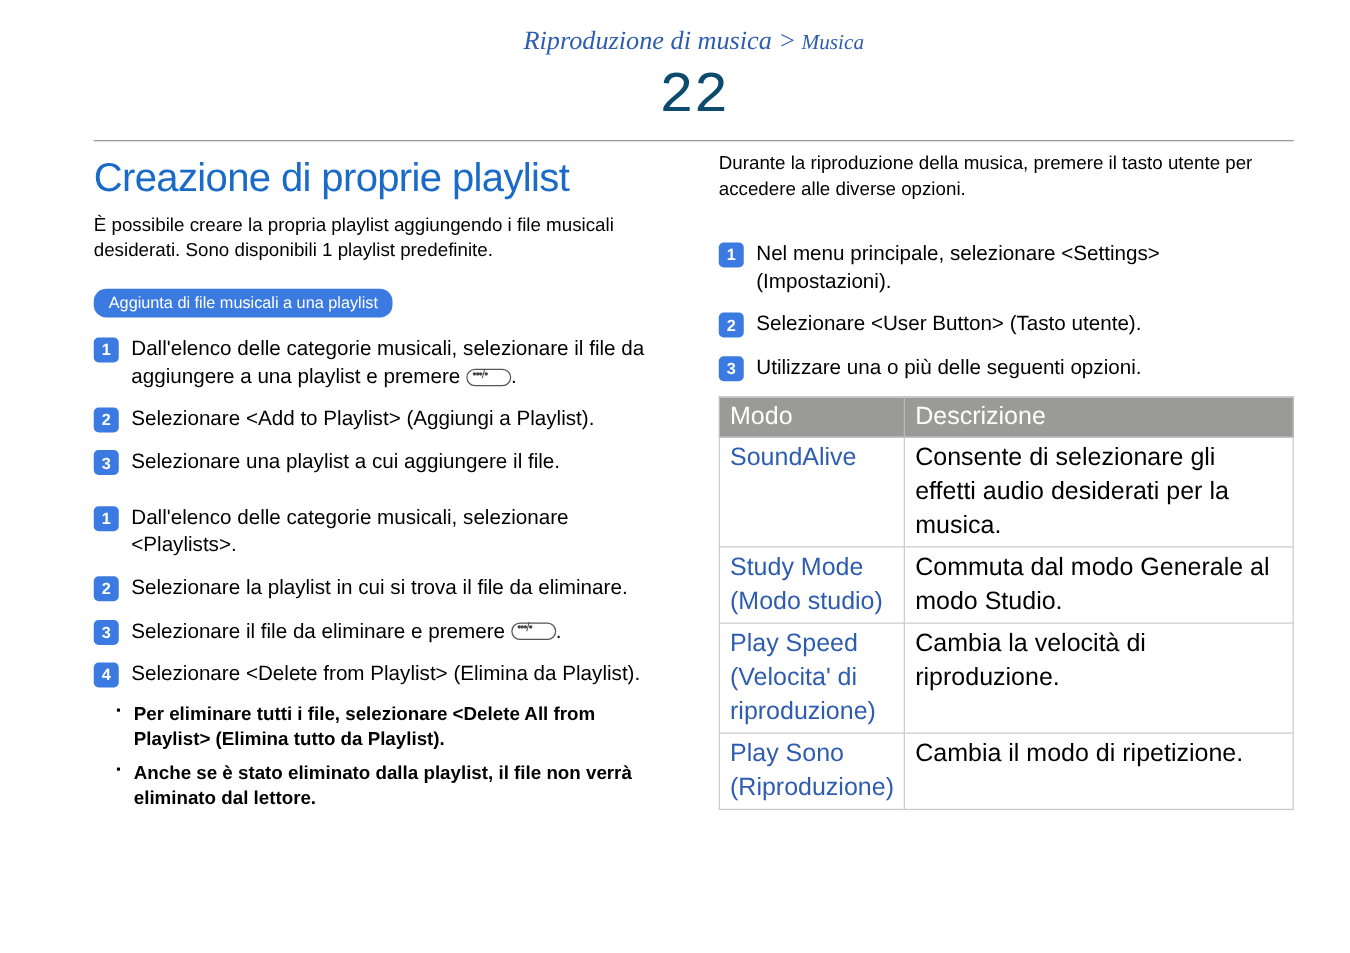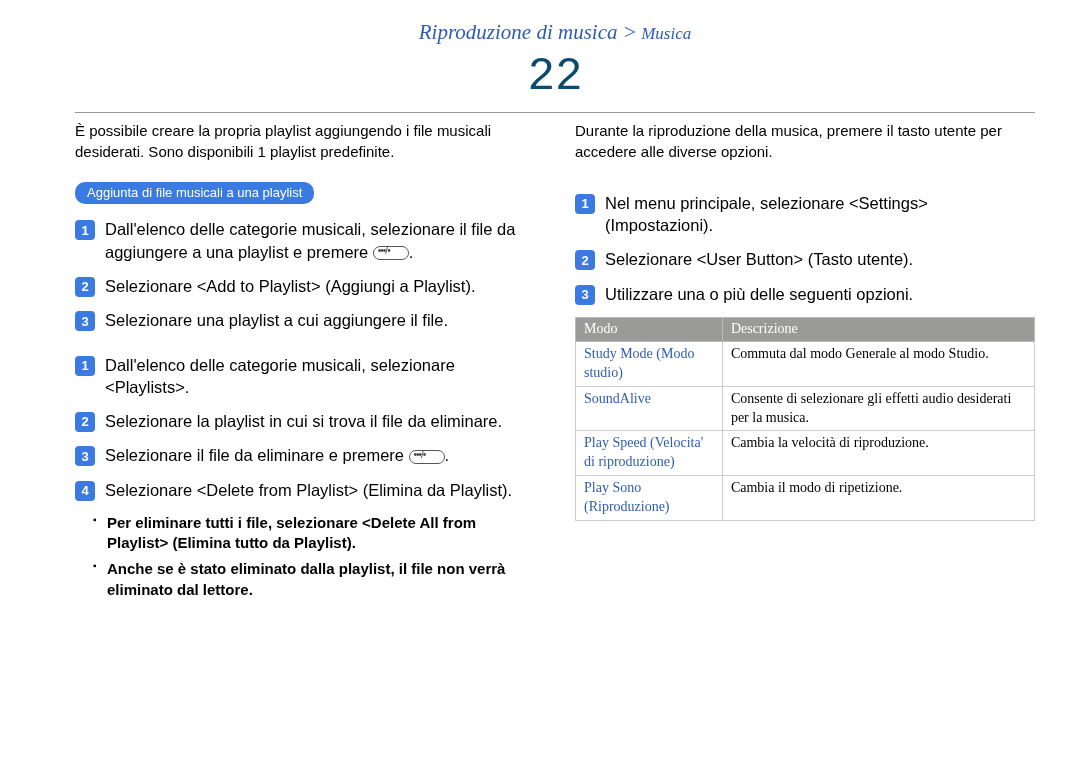--- a/index.html
+++ b/index.html
@@ -116,23 +116,22 @@
     content: "▪";
     position: absolute;
     left: -14px;
     top: 0;
     font-size: 10px;
     color: #000;
   }
   table.modes {
     width: 100%;
     border-collapse: collapse;
-    font-size: 14px;
+    font-size: 20px;
     margin-top: 6px;
-    font-family: Liberation Serif, serif;
   }
   table.modes th {
     background: #9a9a99;
     color: #fff;
     text-align: left;
     padding: 2px 8px;
     font-weight: 400;
     border: 1px solid #bbb;
   }
   table.modes td {
@@ -151,20 +150,21 @@
 <div class="header-row">
   <div class="breadcrumb">
     <span>Riproduzione di musica &gt;</span><span class="sub"> Musica</span>
   </div>
   <div class="page-num">22</div>
 </div>
 
 <div class="cols">
 
   <div class="col">
+    <h1 class="sec">Creazione di proprie playlist</h1>
     <p class="intro">È possibile creare la propria playlist aggiungendo i file musicali desiderati. Sono disponibili 1 playlist predefinite.</p>
 
     <div class="pill">Aggiunta di file musicali a una playlist</div>
 
     <div class="step">
       <div class="num">1</div>
       <div class="txt">
         <span>Dall'elenco delle categorie musicali, selezionare il file da aggiungere a una playlist e premere </span><span class="btn-icon"></span>.
       </div>
     </div>
@@ -222,26 +222,26 @@
       <div class="txt">Utilizzare una o più delle seguenti opzioni.</div>
     </div>
 
     <table class="modes">
       <tbody>
           <tr>
         <th>Modo</th>
         <th>Descrizione</th>
       </tr>
       <tr>
+        <td class="mode">SoundAlive</td>
+        <td>Consente di selezionare gli effetti audio desiderati per la musica.</td>
+      </tr>
+      <tr>
         <td class="mode">Study Mode (Modo studio)</td>
         <td>Commuta dal modo Generale al modo Studio.</td>
-      </tr>
-      <tr>
-        <td class="mode">SoundAlive</td>
-        <td>Consente di selezionare gli effetti audio desiderati per la musica.</td>
       </tr>
       <tr>
         <td class="mode">Play Speed (Velocita' di riproduzione)</td>
         <td>Cambia la velocità di riproduzione.</td>
       </tr>
       <tr>
         <td class="mode">Play Sono (Riproduzione)</td>
         <td>Cambia il modo di ripetizione.</td>
       </tr>
     </tbody>

